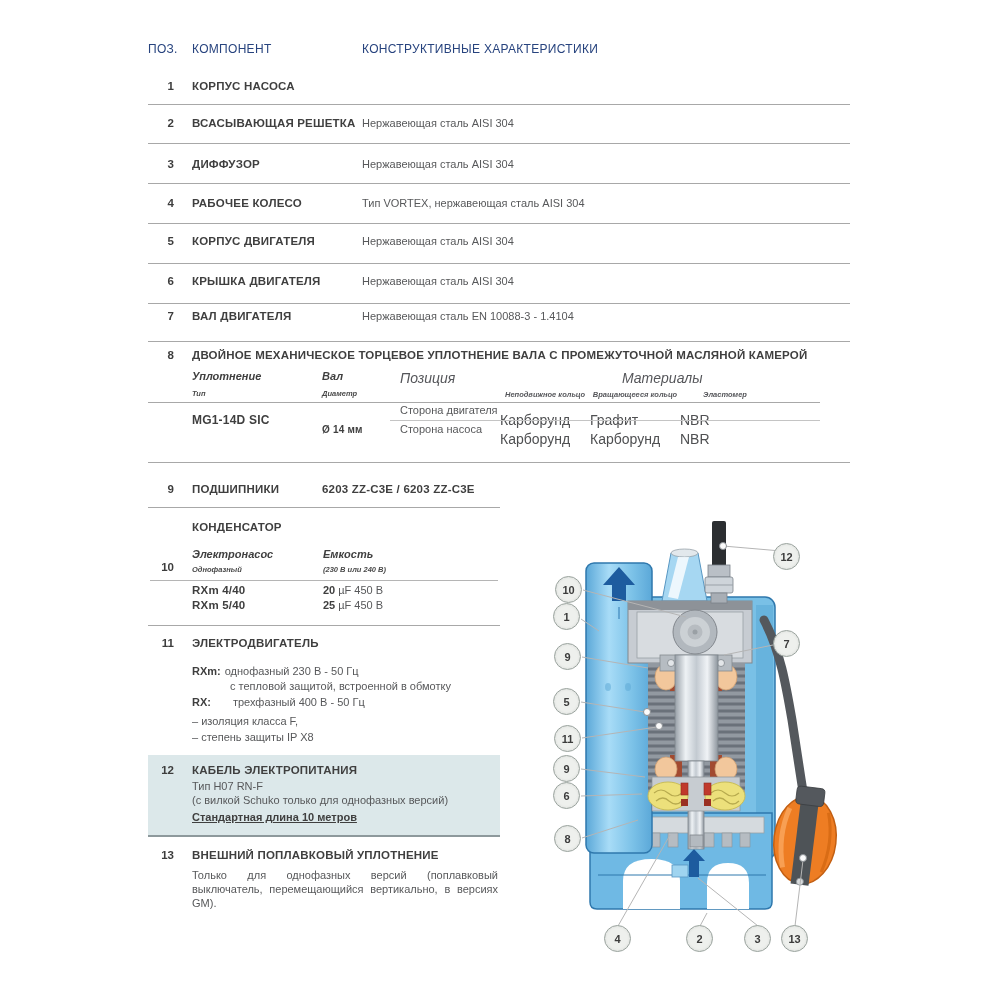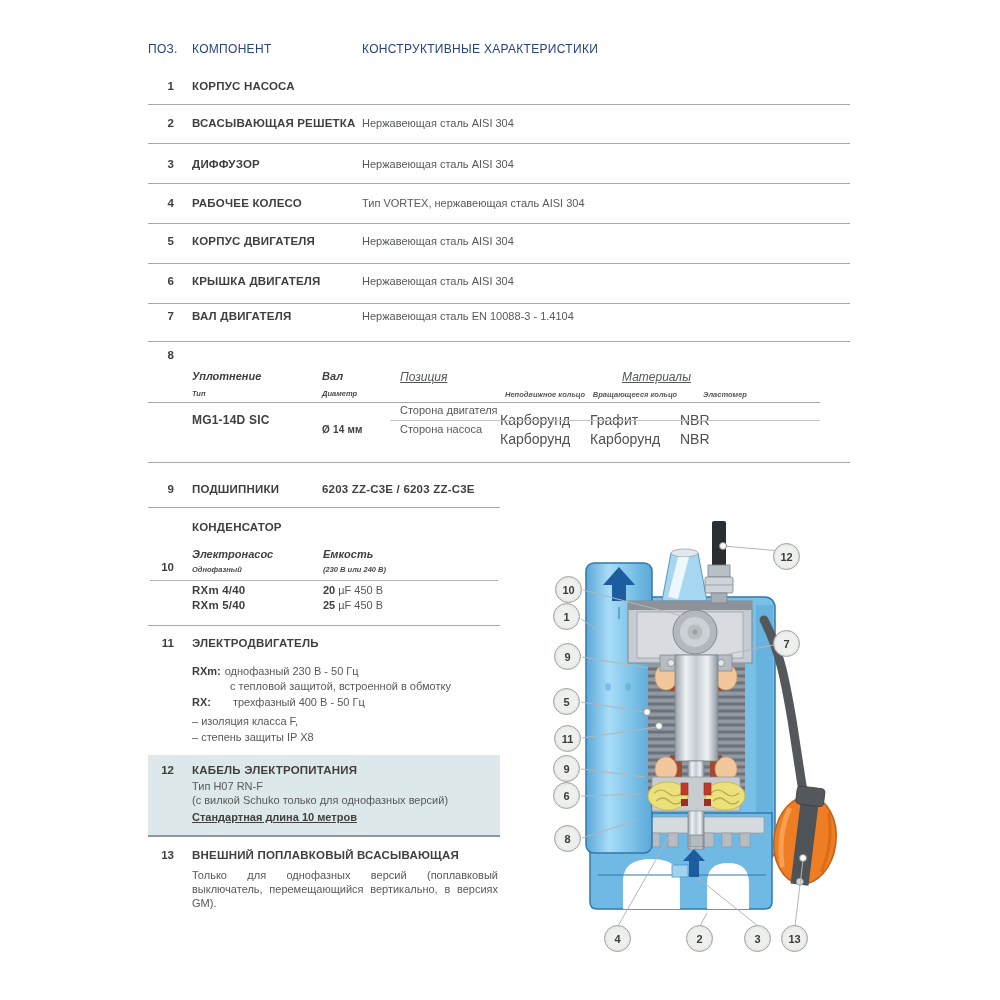--- a/index.html
+++ b/index.html
@@ -6,21 +6,21 @@
   .page{position:relative;width:1000px;height:1000px;background:#ffffff;
         font-family:"Liberation Sans",sans-serif;overflow:hidden;}
   .hdr{position:absolute;font-weight:normal;font-size:12px;color:#27437e;letter-spacing:.3px;}
   .row-num{position:absolute;left:148px;width:26px;text-align:right;font-weight:bold;font-size:11.5px;color:#3d3d3d;}
   .row-name{position:absolute;left:192px;font-weight:bold;font-size:11.5px;color:#3f3f3f;letter-spacing:.2px;}
   .row-desc{position:absolute;left:362px;font-size:11px;color:#57585a;}
   .hr{position:absolute;height:1px;background:#a8a8a8;}
   .hr.w{left:148px;width:702px;}
   .hr.n{left:148px;width:352px;}
   .bold-it{position:absolute;font-style:italic;font-weight:bold;font-size:11px;color:#3f3f3f;}
-  .it{position:absolute;font-style:italic;font-size:12px;color:#55565a;text-decoration:underline;}
+  .it{position:absolute;font-style:italic;font-size:14px;color:#55565a;}
   .small-it{position:absolute;font-size:7.5px;font-style:italic;font-weight:bold;color:#4a4a4a;}
   .seal-col-h{position:absolute;font-size:7.5px;font-style:italic;font-weight:bold;color:#55565a;text-align:center;width:90px;}
   .seal-cell{position:absolute;font-size:14px;color:#4f5052;text-align:left;width:90px;margin-top:8px;}
   .body-txt{position:absolute;font-size:11px;color:#57585a;}
   .bold-dark{font-weight:bold;color:#3f3f3f;}
   .callout{position:absolute;width:27px;height:27px;border-radius:50%;background:#eef0ed;border:1px solid #9aa39e;
            color:#3c3c3c;font-size:11px;font-weight:bold;display:flex;align-items:center;justify-content:center;
            box-shadow:inset 0 0 3px rgba(0,0,0,.10);box-sizing:border-box;z-index:6;}
   .leaders{position:absolute;left:0;top:0;z-index:4;pointer-events:none;}
   .pumpsvg{position:absolute;left:540px;top:505px;z-index:2;}
@@ -63,20 +63,21 @@
   <div class="row-name" style="top:275px">КРЫШКА ДВИГАТЕЛЯ</div>
   <div class="row-desc" style="top:275px">Нержавеющая сталь AISI 304</div>
   <div class="hr w" style="top:303px"></div>
 
   <div class="row-num" style="top:310px">7</div>
   <div class="row-name" style="top:310px">ВАЛ ДВИГАТЕЛЯ</div>
   <div class="row-desc" style="top:310px">Нержавеющая сталь EN 10088-3 - 1.4104</div>
   <div class="hr w" style="top:341px"></div>
 
   <div class="row-num" style="top:349px">8</div>
+  <div class="row-name" style="top:349px">ДВОЙНОЕ МЕХАНИЧЕСКОЕ ТОРЦЕВОЕ УПЛОТНЕНИЕ ВАЛА С ПРОМЕЖУТОЧНОЙ МАСЛЯНОЙ КАМЕРОЙ</div>
 
   <div class="bold-it" style="left:192px;top:370px">Уплотнение</div>
   <div class="small-it" style="left:192px;top:389px">Тип</div>
   <div class="bold-it" style="left:322px;top:370px">Вал</div>
   <div class="small-it" style="left:322px;top:389px">Диаметр</div>
   <div class="it" style="left:400px;top:370px">Позиция</div>
   <div class="it" style="left:622px;top:370px">Материалы</div>
   <div class="seal-col-h" style="left:500px;top:390px">Неподвижное кольцо</div>
   <div class="seal-col-h" style="left:590px;top:390px">Вращающееся кольцо</div>
   <div class="seal-col-h" style="left:680px;top:390px">Эластомер</div>
@@ -123,21 +124,21 @@
   <div class="body-txt" style="left:192px;top:731px">– степень защиты IP X8</div>
 
   <div class="hl-box"></div>
   <div class="row-num" style="top:764px;z-index:1">12</div>
   <div class="row-name" style="top:764px;z-index:1">КАБЕЛЬ ЭЛЕКТРОПИТАНИЯ</div>
   <div class="body-txt" style="left:192px;top:780px;z-index:1">Тип H07 RN-F</div>
   <div class="body-txt" style="left:192px;top:794px;z-index:1">(с вилкой Schuko только для однофазных версий)</div>
   <div class="body-txt bold-dark" style="left:192px;top:811px;z-index:1;text-decoration:underline">Стандартная длина 10 метров</div>
 
   <div class="row-num" style="top:849px">13</div>
-  <div class="row-name" style="top:849px">ВНЕШНИЙ ПОПЛАВКОВЫЙ ВСАСЫВАЮЩАЯ</div>
+  <div class="row-name" style="top:849px">ВНЕШНИЙ ПОПЛАВКОВЫЙ УПЛОТНЕНИЕ</div>
   <div class="body-txt" style="left:192px;top:868px;width:306px;text-align:justify;line-height:14px">Только для однофазных версий (поплавковый выключатель, перемещающийся вертикально, в версиях GM).</div>
 
   <svg class="pumpsvg" width="330" height="470" viewBox="0 0 330 470">
     <defs>
       <linearGradient id="gJacket" x1="0" y1="0" x2="1" y2="0">
         <stop offset="0" stop-color="#5ba8d8"></stop>
           <stop offset="0.35" stop-color="#a8dcf7"></stop>
         <stop offset="0.7" stop-color="#7cc2e8"></stop>
           <stop offset="1" stop-color="#5ba8d8"></stop>
       </linearGradient>

